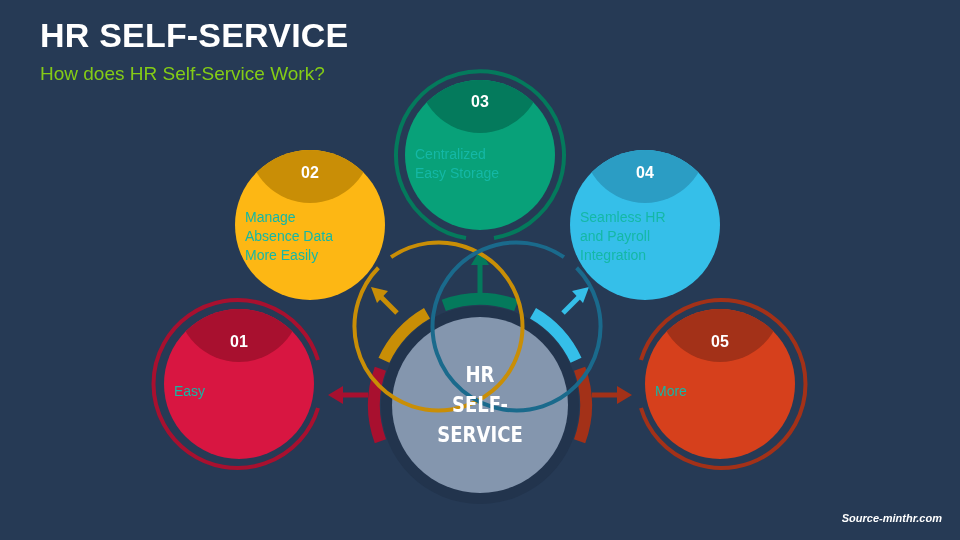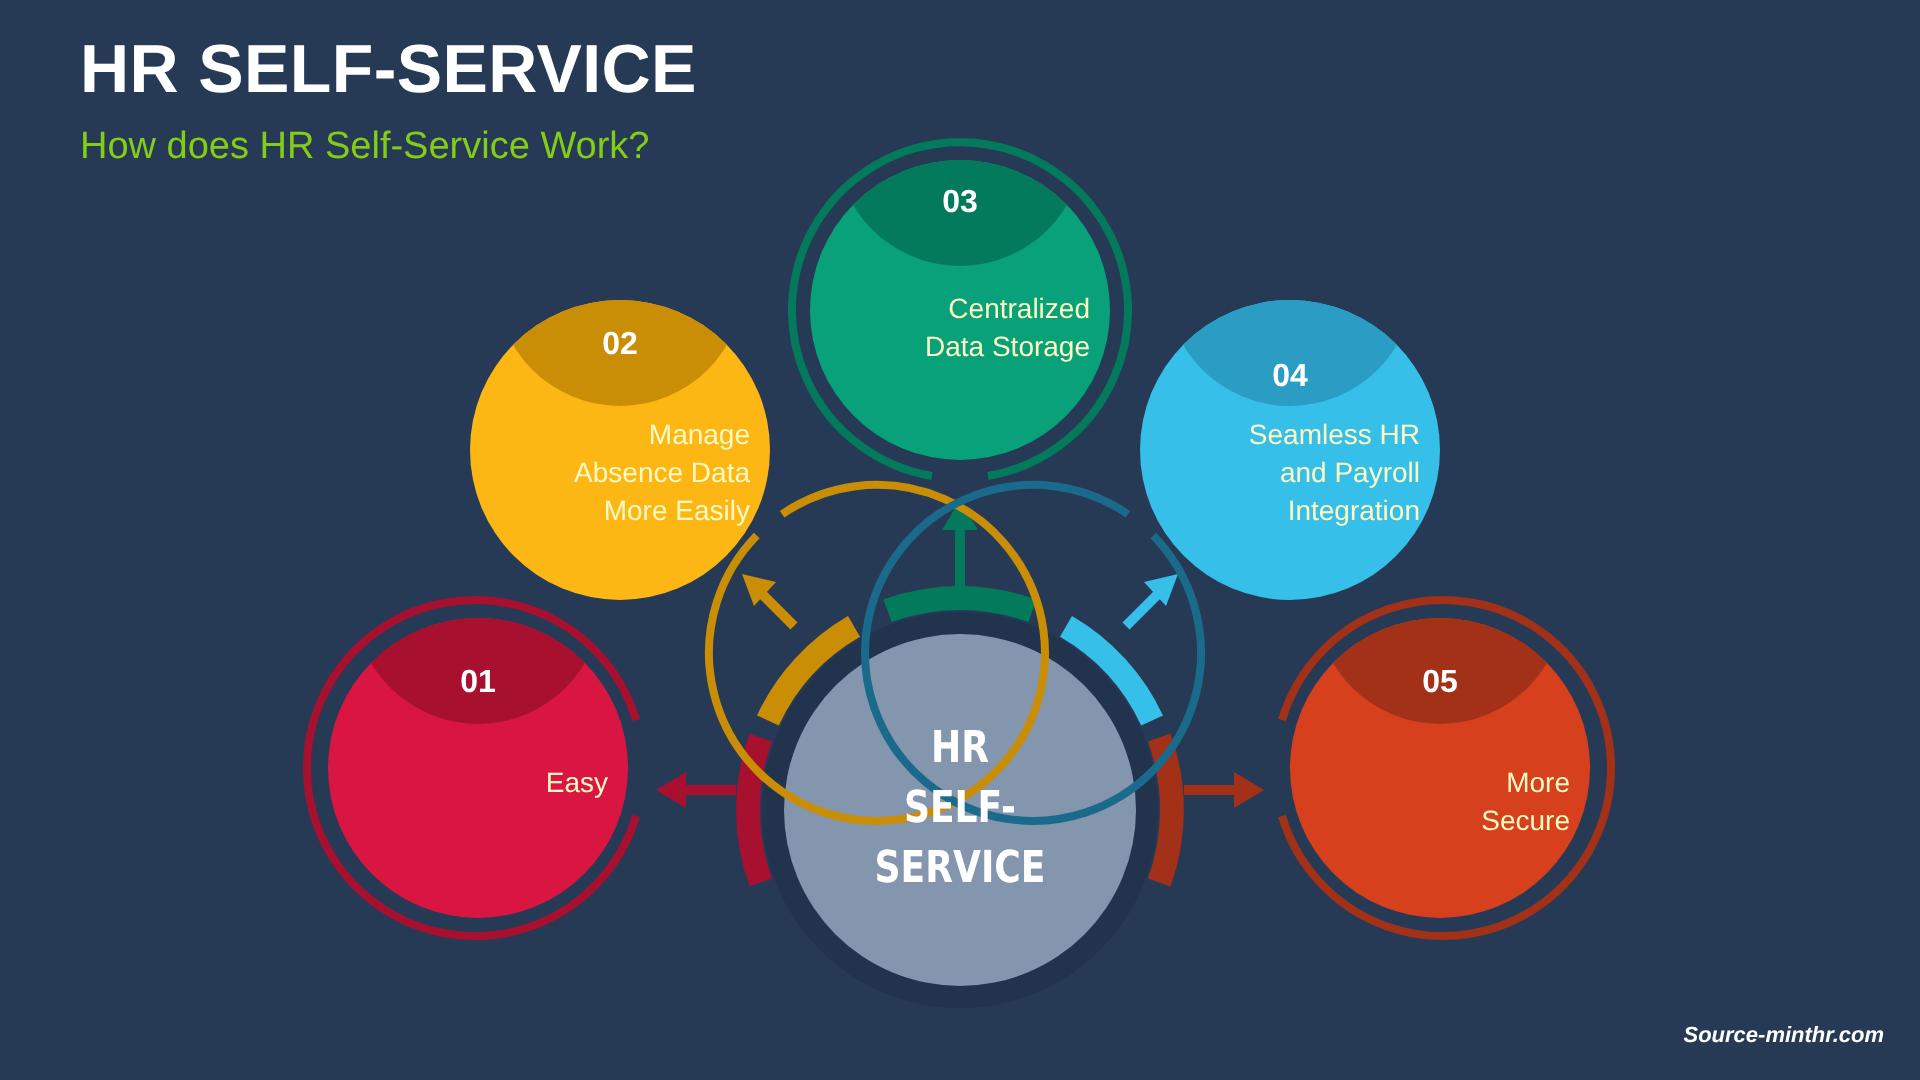--- a/index.html
+++ b/index.html
@@ -17,22 +17,22 @@
   .subtitle {
     position: absolute; left: 40px; top: 63px;
     color: #84cc16; font-size: 19px; margin: 0;
   }
   .source {
     position: absolute; right: 18px; top: 512px;
     color: #ffffff; font-size: 11px; font-weight: bold; font-style: italic;
   }
   svg.diagram { position: absolute; left: 0; top: 0; }
   .label {
-    position: absolute; width: 130px; text-align: right;
-    color: #fef9c3; font-size: 14px; line-height: 19px;
+    position: absolute; width: 130px; text-align: left;
+    color: #14b8a6; font-size: 14px; line-height: 19px;
   }
   .num {
     position: absolute; width: 80px; text-align: center;
     color: #ffffff; font-size: 16px; font-weight: bold;
   }
   .hub-text {
     position: absolute; left: 400px; top: 360px; width: 160px; text-align: center;
     color: #ffffff; font-family: "DejaVu Sans", sans-serif; font-weight: bold;
     font-size: 22px; line-height: 30px; transform: scaleX(0.82);
   }
@@ -130,43 +130,42 @@
   <g>
     <path d="M 641 360 A 84 84 0 1 1 641 408" fill="none" stroke="#a33118" stroke-width="4"></path>
     <circle cx="720" cy="384" r="75" fill="#d6401c"></circle>
     <circle cx="720" cy="300" r="62" fill="#a33118" clip-path="url(#c5)"></circle>
   </g>
 </svg>
 
 <div class="num" style="left:199px; top:333px;">01</div>
 <div class="num" style="left:270px; top:164px;text-align:center;">02</div>
 <div class="num" style="left:440px; top:93px;">03</div>
-<div class="num" style="left:605px; top:180px;">04</div>
+<div class="num" style="left:605px; top:164px;">04</div>
 <div class="num" style="left:680px; top:333px;">05</div>
 
 <div class="label" style="left:174px; top:382px;">
   <div>Easy</div>
 </div>
 <div class="label" style="left:245px; top:208px;">
   <div>Manage</div>
   <div>Absence Data</div>
   <div>More Easily</div>
 </div>
 <div class="label" style="left:415px; top:145px;">
   <div>Centralized</div>
-  <div>Data Storage</div>
+  <div>Easy Storage</div>
 </div>
 <div class="label" style="left:580px; top:208px;">
   <div>Seamless HR</div>
   <div>and Payroll</div>
   <div>Integration</div>
 </div>
 <div class="label" style="left:655px; top:382px;">
   <div>More</div>
-  <div>Secure</div>
 </div>
 
 <div class="hub-text">
   <div>HR</div>
   <div>SELF-SERVICE</div>
 </div>
 
 <div class="source">Source-minthr.com</div>
 
 </body></html>

